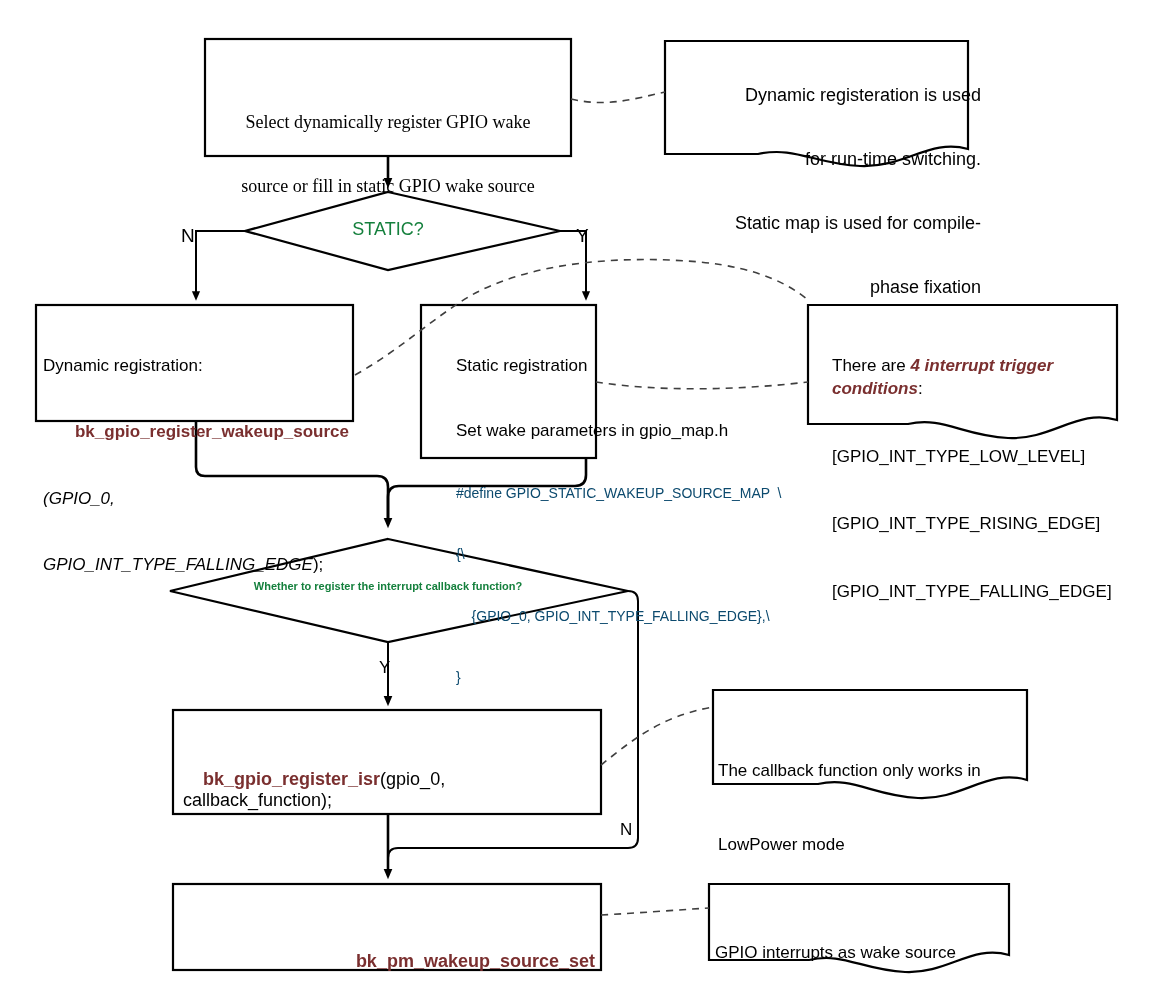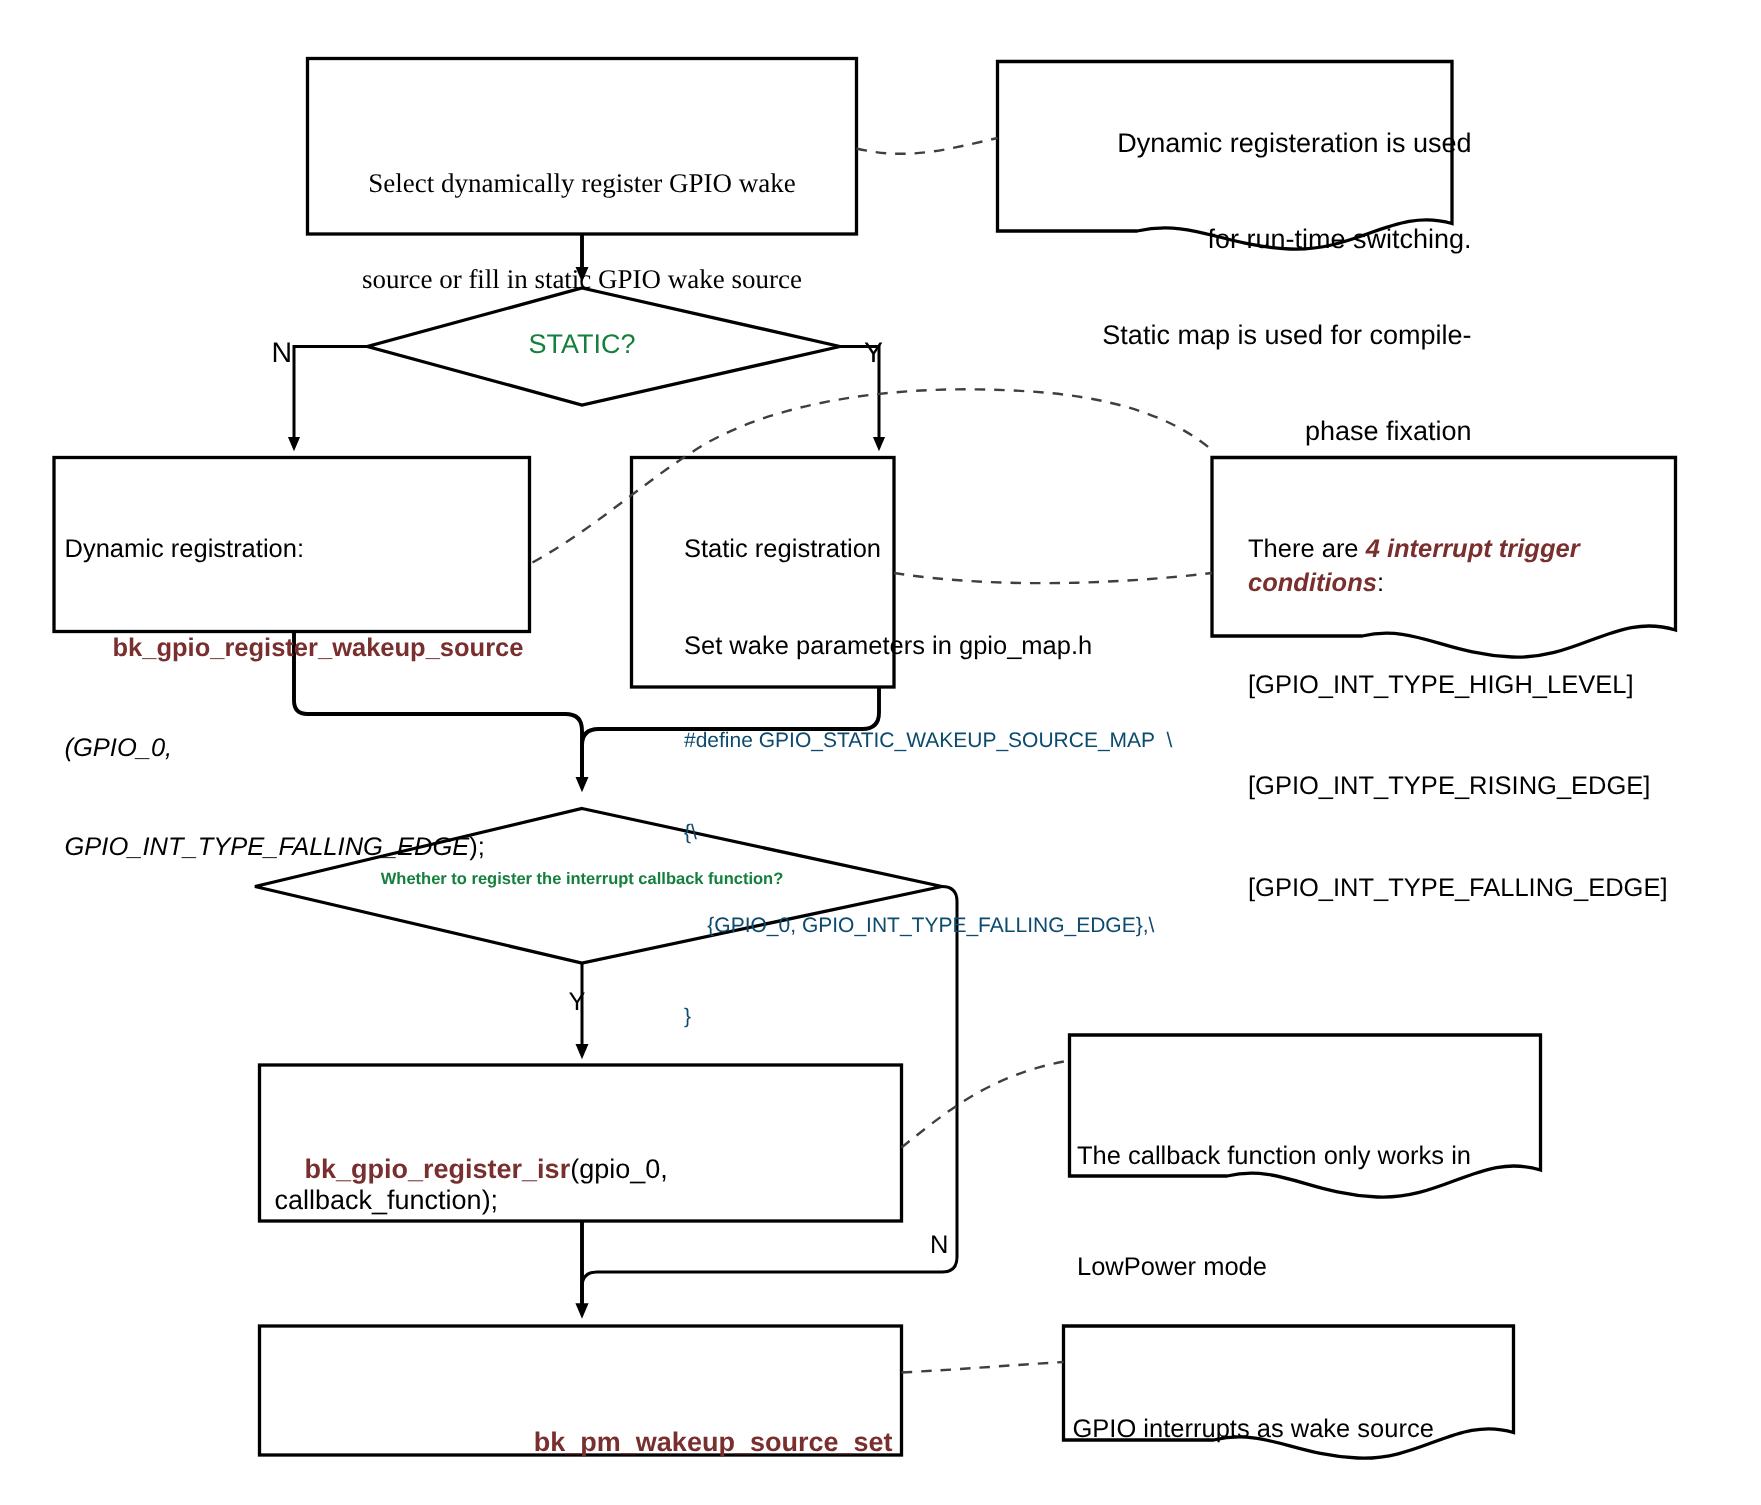--- a/index.html
+++ b/index.html
@@ -185,21 +185,21 @@
     <div>Static registration</div>
     <div>Set wake parameters in gpio_map.h</div>
     <div class="code">#define GPIO_STATIC_WAKEUP_SOURCE_MAP  \</div>
     <div class="code">{\</div>
     <div class="code">    {GPIO_0, GPIO_INT_TYPE_FALLING_EDGE},\</div>
     <div class="code">}</div>
   </div>
 
   <div class="txtbox" style="left:812px; top:310px; width:305px; font-size:17px; line-height:1.33;margin-left:20px;">
     <div><span>There are </span><span class="it fnred">4 interrupt trigger conditions</span><span>:</span></div>
-    <div>[GPIO_INT_TYPE_HIGH_LEVEL]</div>
+    <div>[GPIO_INT_TYPE_LOW_LEVEL]</div>
     <div>[GPIO_INT_TYPE_RISING_EDGE]</div>
     <div>[GPIO_INT_TYPE_FALLING_EDGE]</div>
   </div>
 
   <div class="diamond-label" style="left:186px; top:580px; width:404px; font-size:11px; font-weight:bold;">Whether to register the interrupt callback function?</div>
   <div class="lbl" style="left:379px; top:658px; font-size:17px;">Y</div>
   <div class="lbl" style="left:620px; top:820px; font-size:17px;">N</div>
 
   <div class="txtbox" style="left:183px; top:748px; width:412px; font-size:18px;">
     <span class="fn">bk_gpio_register_isr</span><span>(gpio_0, callback_function);</span>

